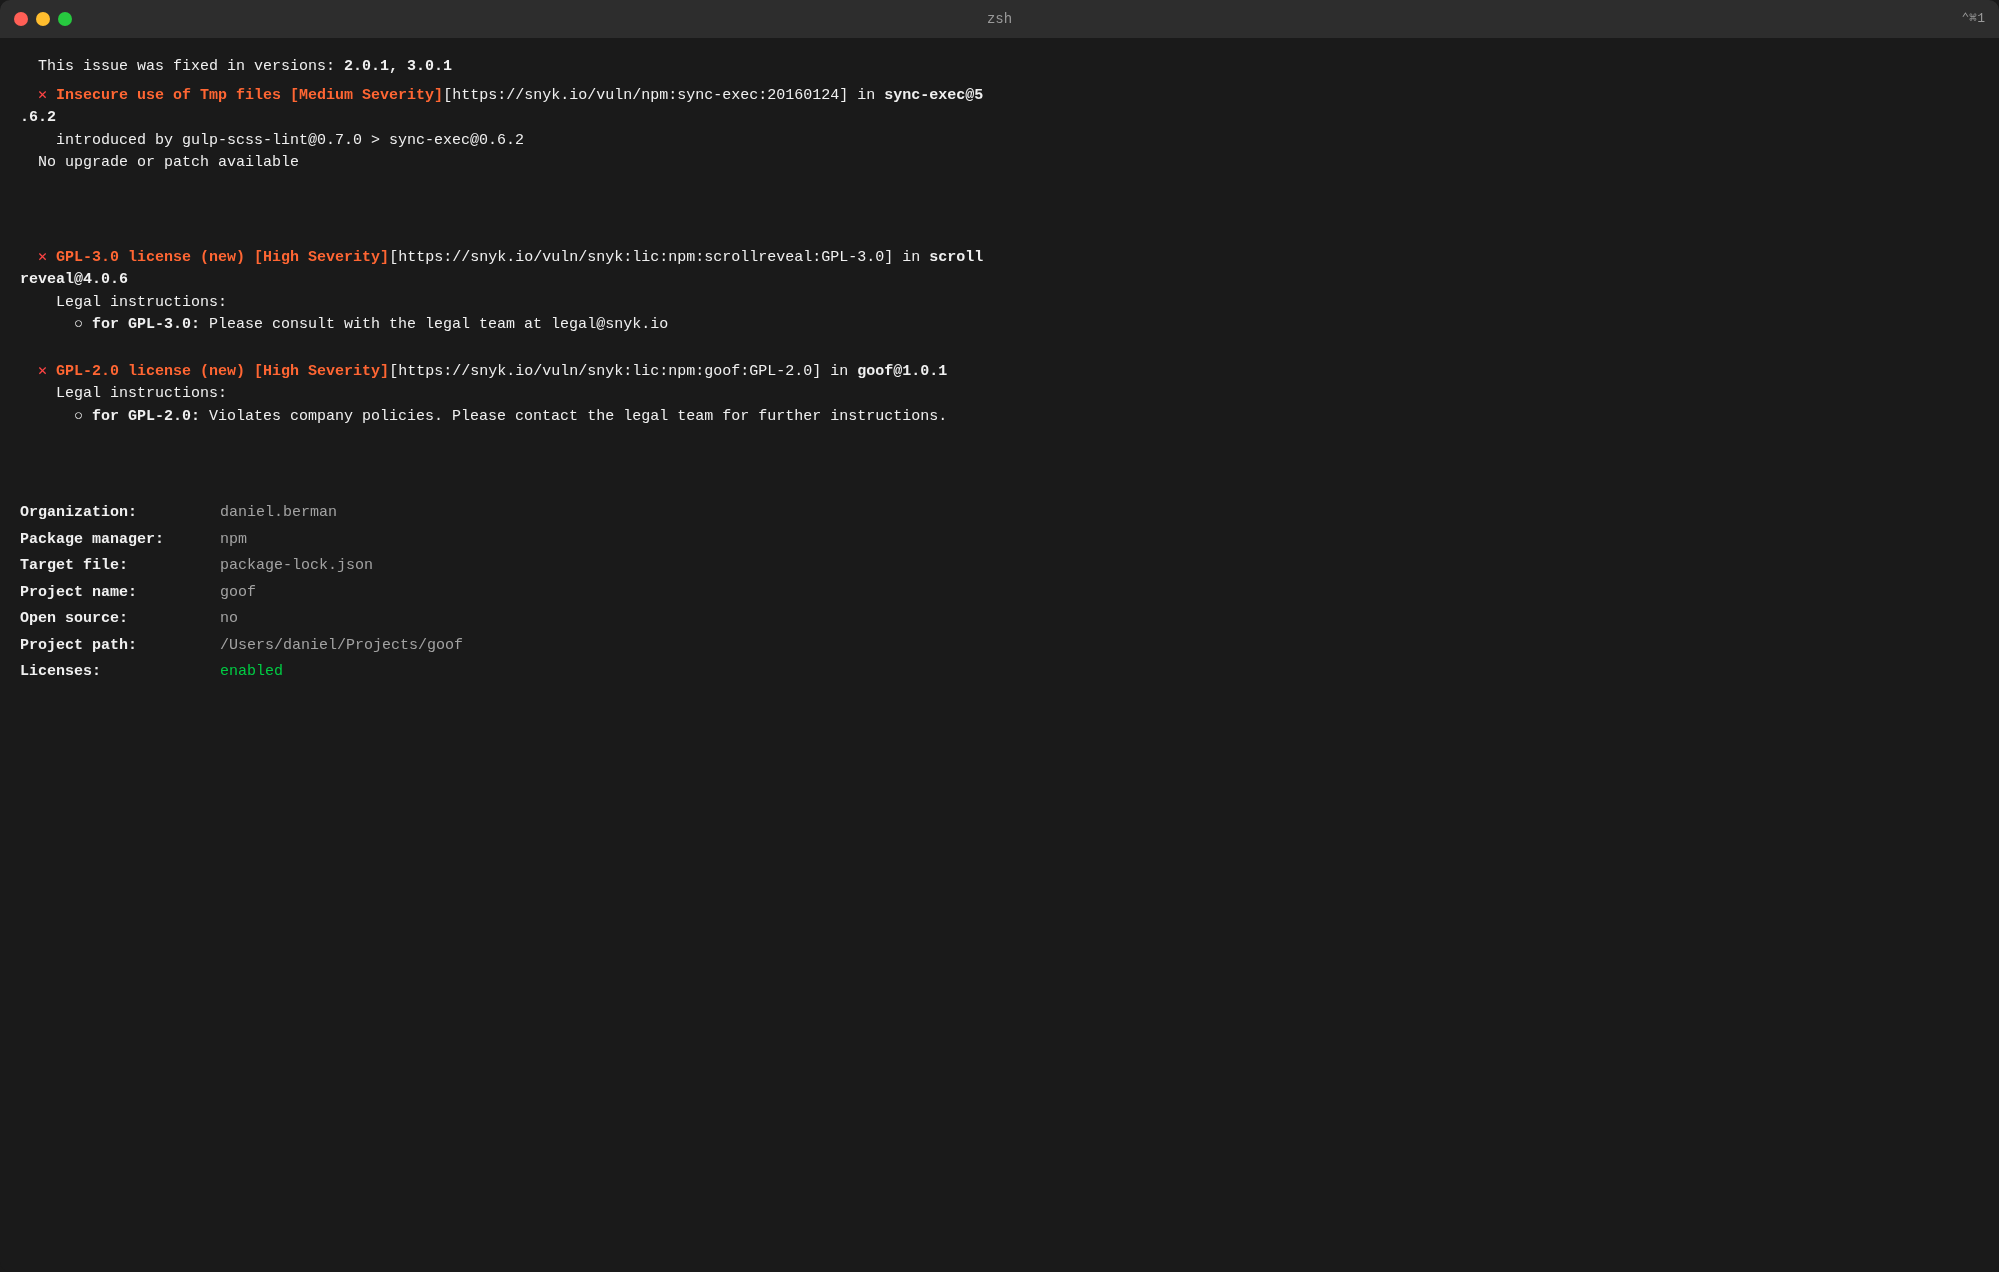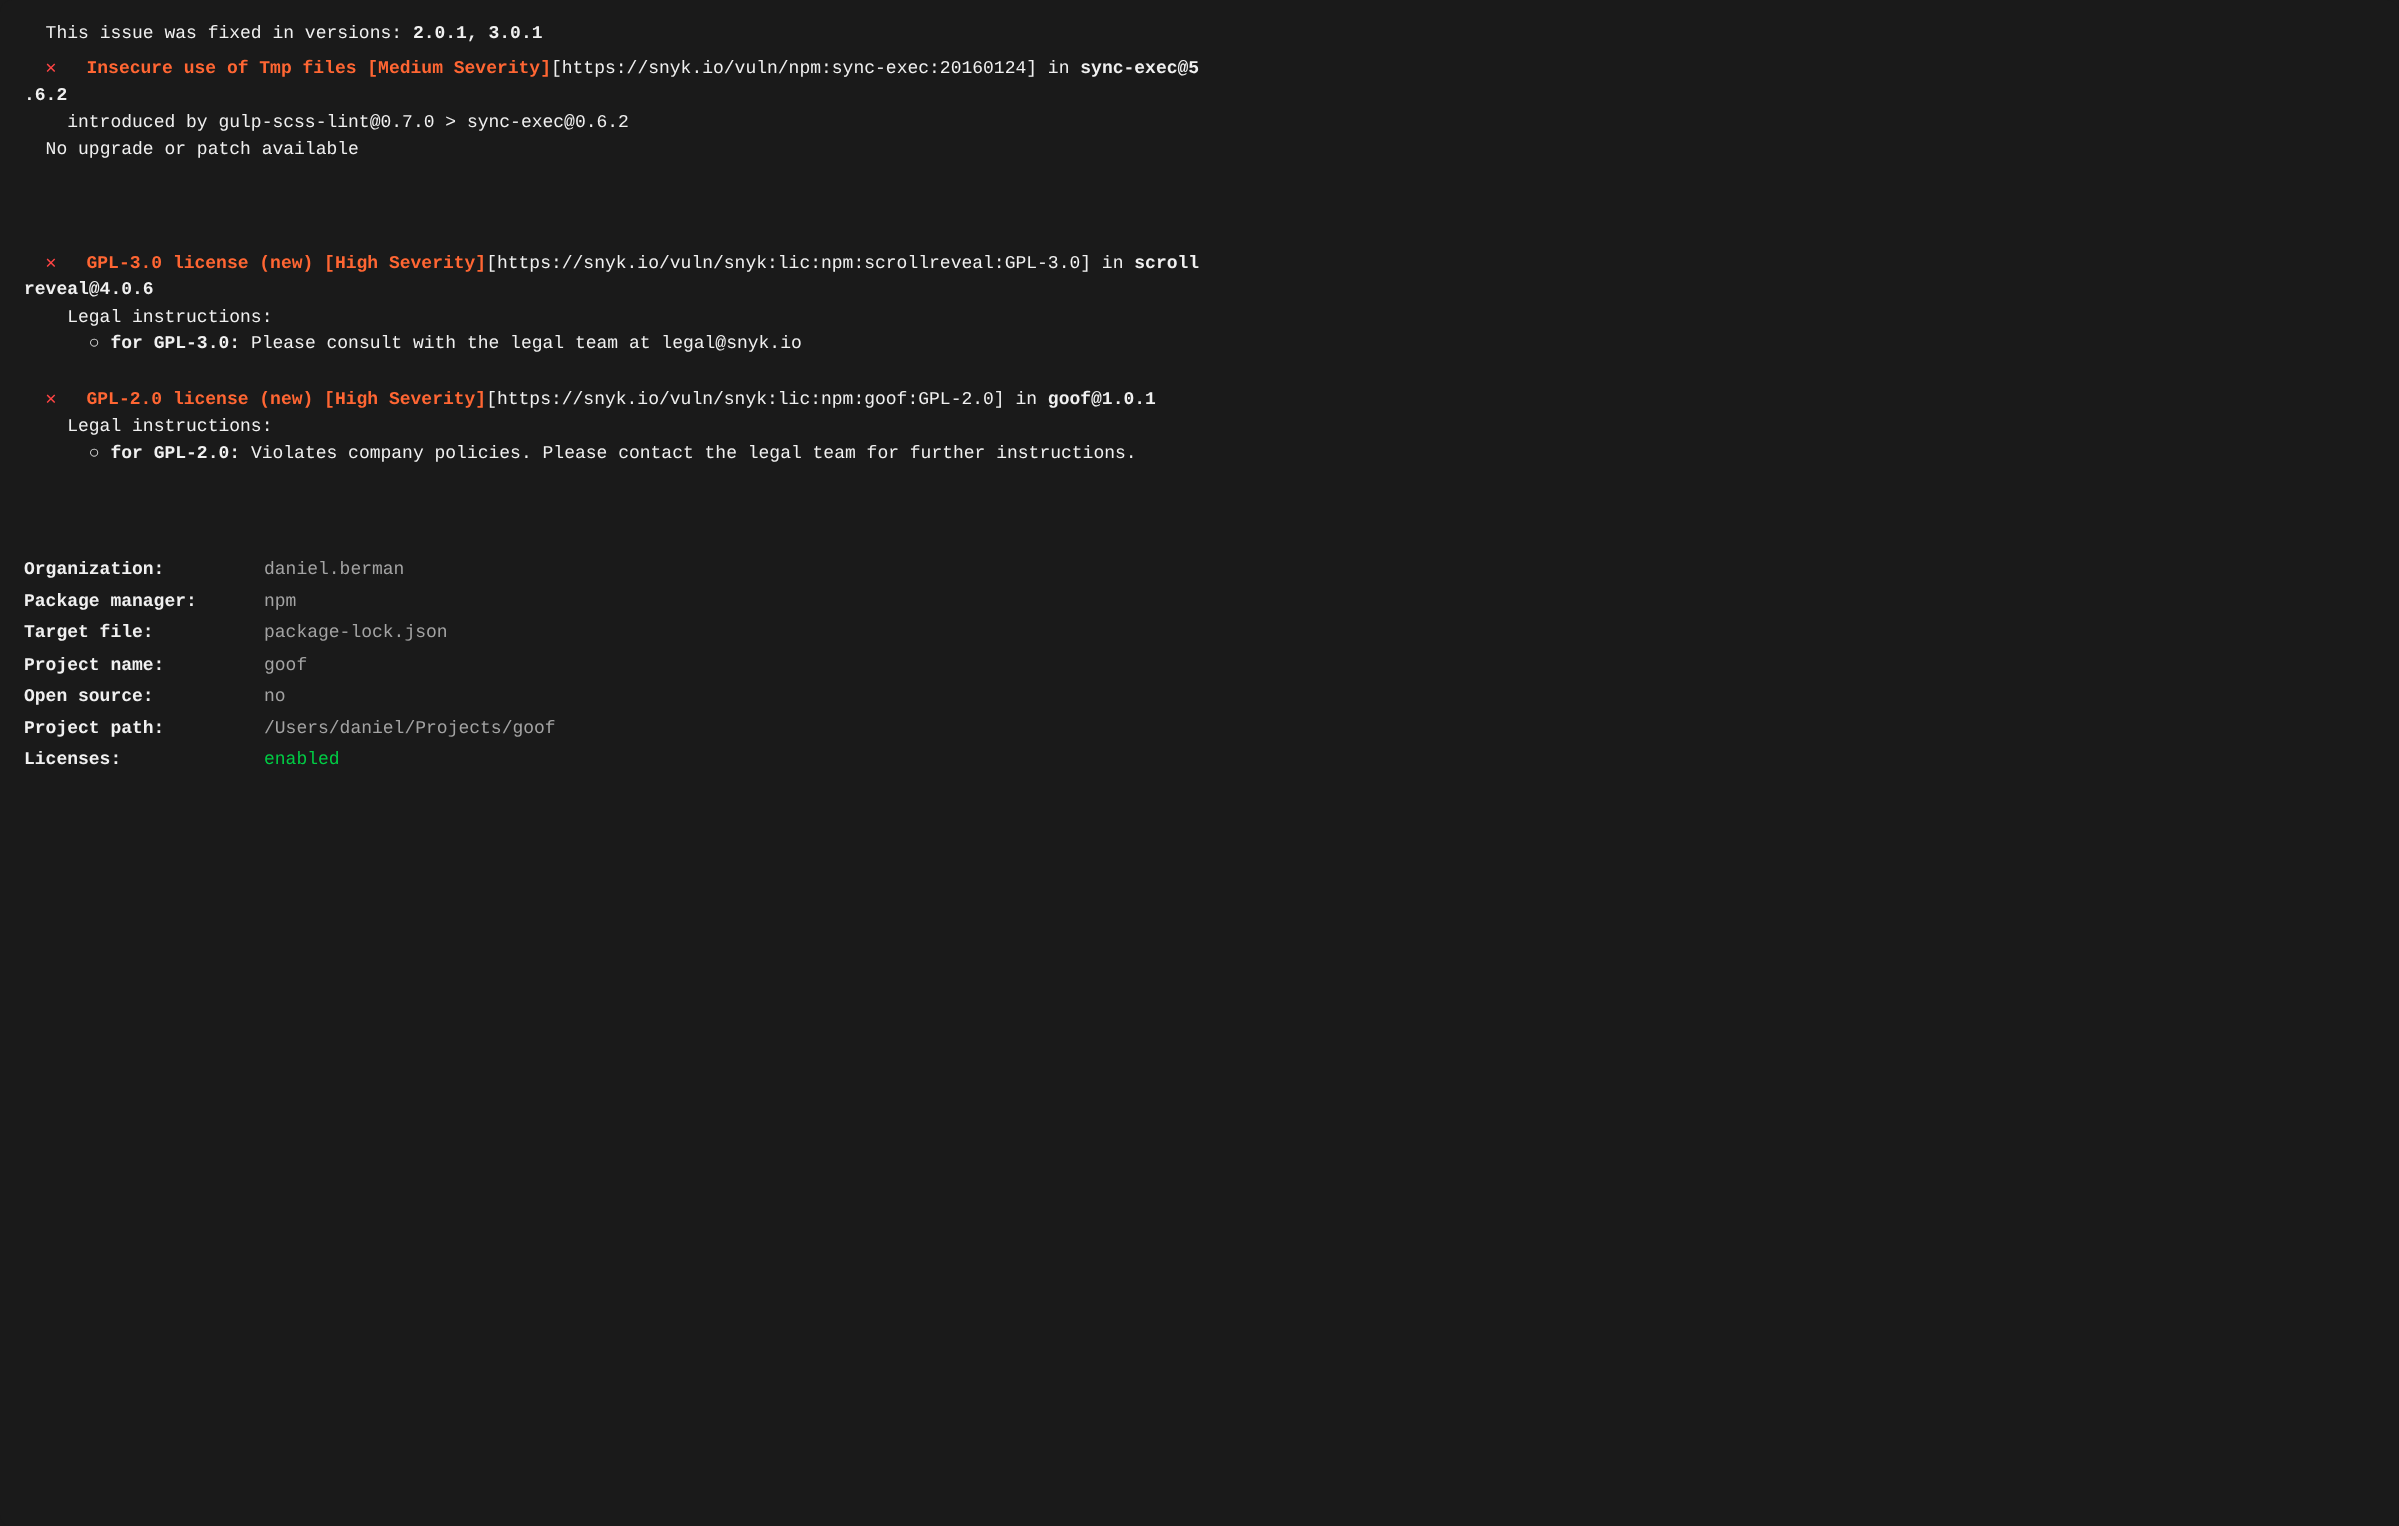--- a/index.html
+++ b/index.html
@@ -76,21 +76,21 @@
     }
 
     .line {
       white-space: pre-wrap;
       word-break: break-all;
     }
 
     .white { color: #f0f0f0; }
     .green { color: #00cc44; }
     .red { color: #ff4444; }
-    .orange-red { color: #ff6633; margin-left: 16px; }
+    .orange-red { color: #ff6633; }
 
     .bold { font-weight: bold; }
 
     .section-gap {
       height: 24px;
     }
 
     .small-gap {
       height: 6px;
     }
@@ -113,20 +113,29 @@
     }
 
     .info-value.green-val {
       color: #00cc44;
     }
   </style>
 </head>
 <body>
 
 <div class="window">
+  <div class="titlebar">
+    <div class="traffic-lights">
+      <div class="traffic-light close"></div>
+      <div class="traffic-light minimize"></div>
+      <div class="traffic-light maximize"></div>
+    </div>
+    <div class="title">zsh</div>
+    <div class="shortcut">⌃⌘1</div>
+  </div>
 
   <div class="terminal-content">
 
     <div class="line white">  This issue was fixed in versions: <span class="bold">2.0.1, 3.0.1</span></div>
 
     <div class="small-gap"></div>
 
     <div class="line"><span class="red bold">  ✕ </span><span class="orange-red bold">Insecure use of Tmp files [Medium Severity]</span><span class="white">[https://snyk.io/vuln/npm:sync-exec:20160124]</span><span class="white"> in </span><span class="white bold">sync-exec@5</span></div>
     <div class="line white"><span class="bold">.6.2</span></div>
     <div class="line white">    introduced by gulp-scss-lint@0.7.0 &gt; sync-exec@0.6.2</div>

